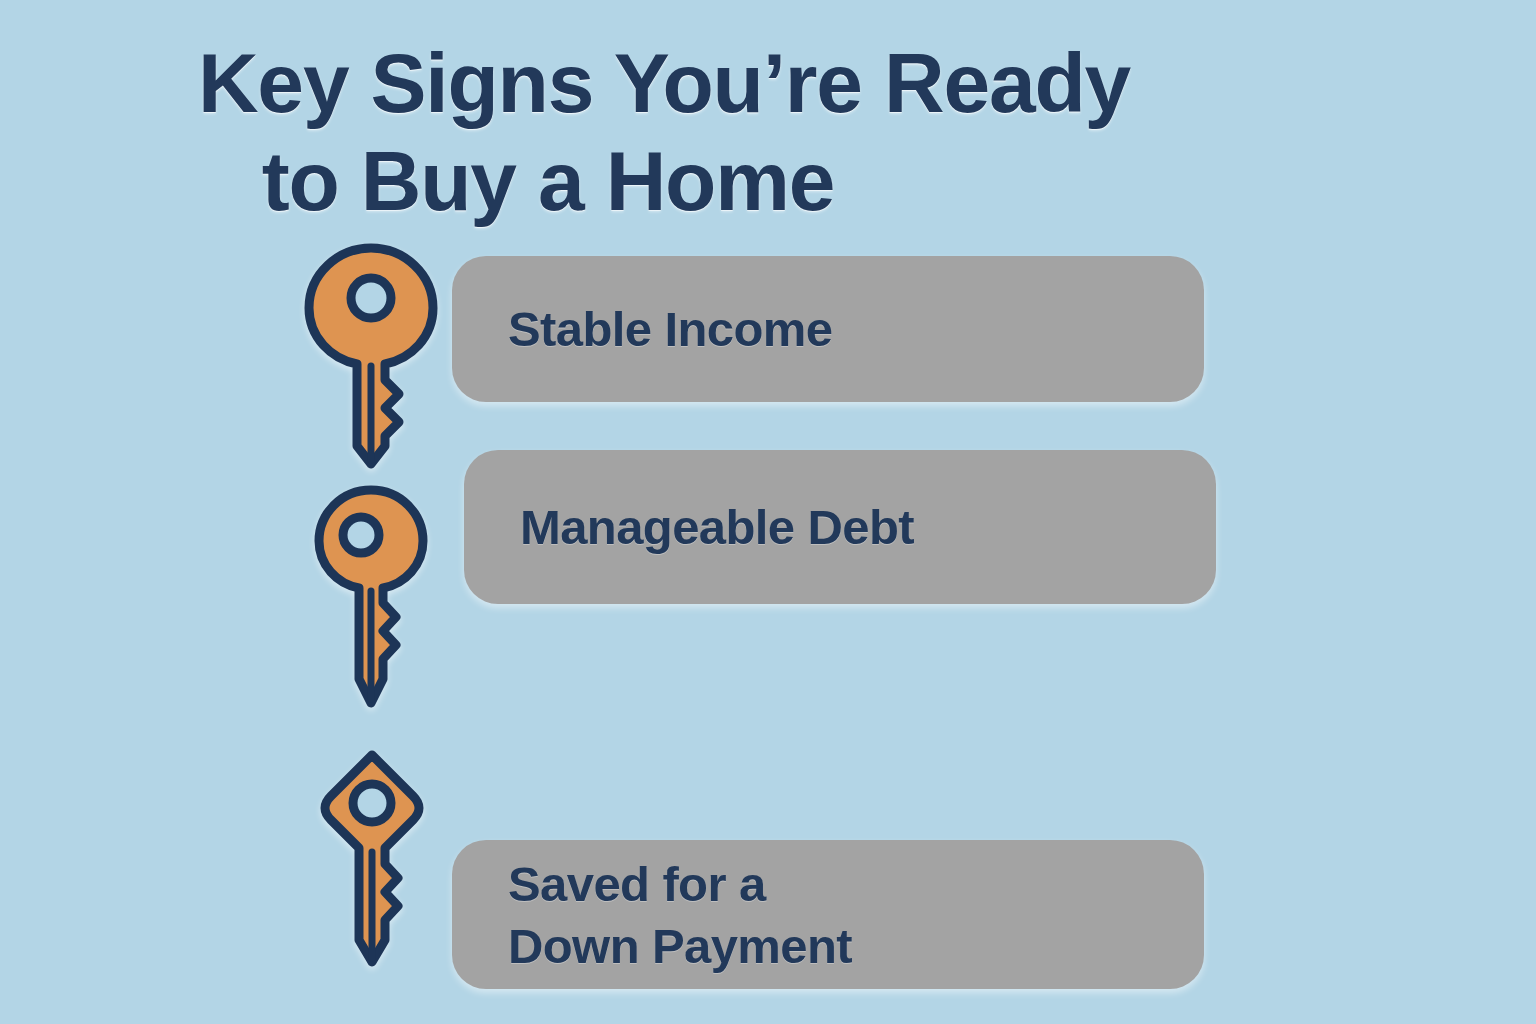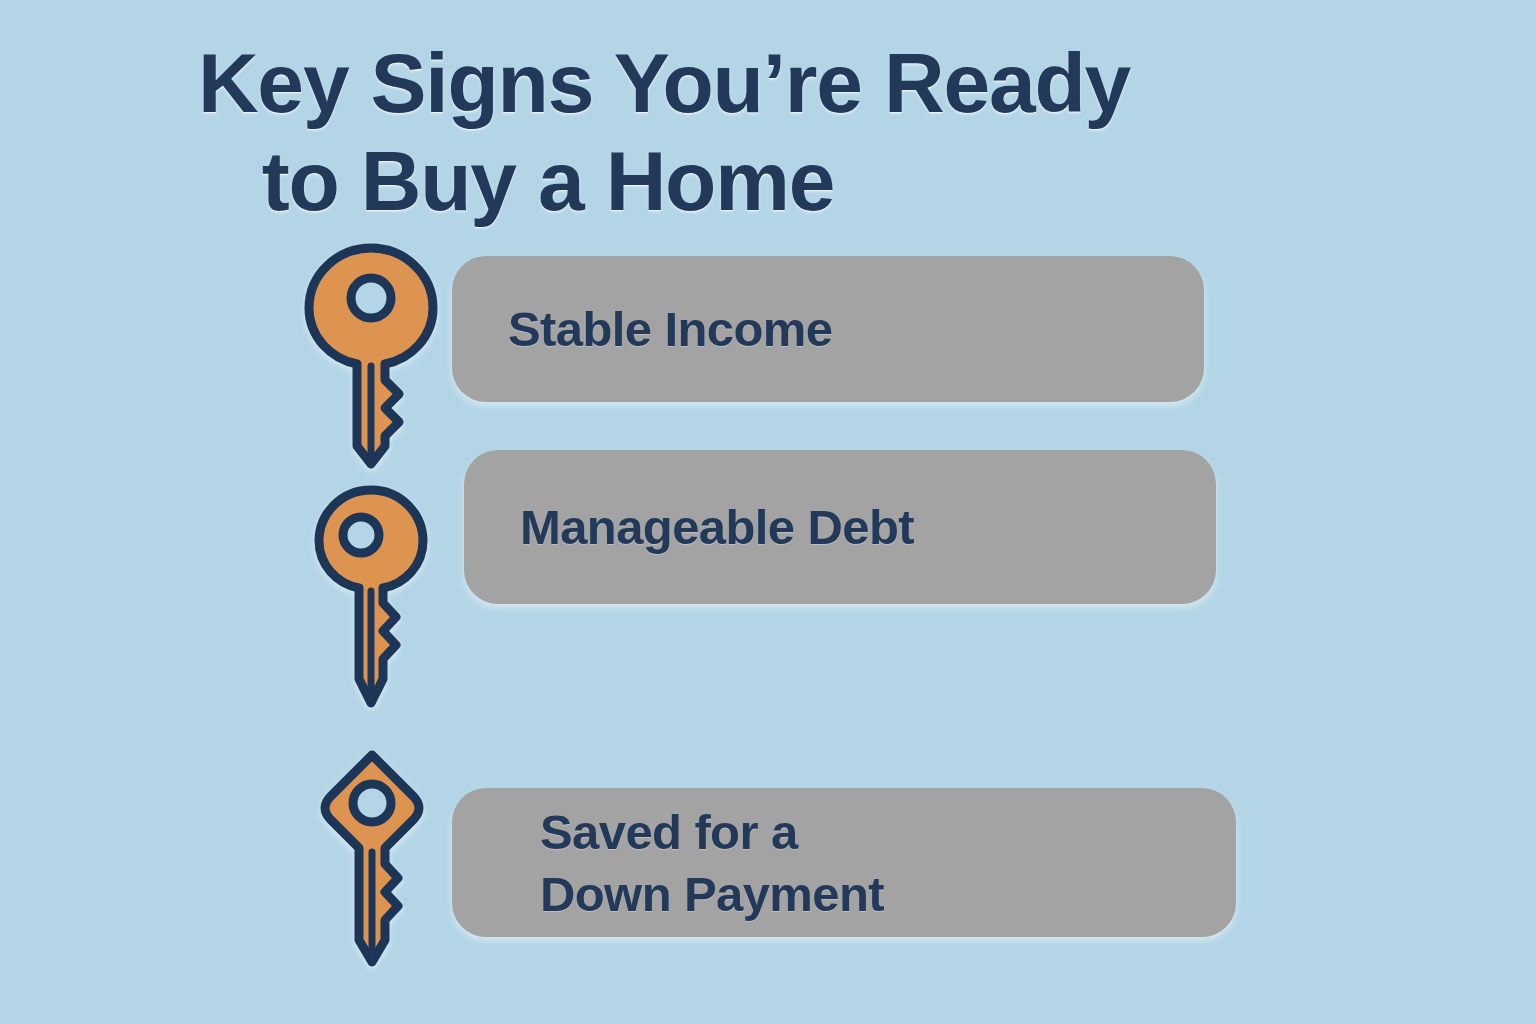--- a/index.html
+++ b/index.html
@@ -77,21 +77,21 @@
     color: #22395a;
     padding-left: 56px;
     text-shadow: 0 1px 0 rgba(255,255,255,0.3);
     white-space: pre-line;
   }
 
   
   #card-1 { left: 452px; top: 256px; width: 752px; height: 146px; }
   #card-2 { left: 464px; top: 434px; width: 752px; height: 154px; margin-top: 16px; }
   #card-3 { left: 452px; top: 621px; width: 752px; height: 152px; }
-  #card-4 { left: 452px; top: 788px; width: 752px; height: 149px; padding-left: 32px; }
+  #card-4 { left: 452px; top: 840px; width: 752px; height: 149px; }
 
   
   #key-1 { left: 303px; top: 240px; width: 136px; height: 232px; }
   #key-2 { left: 313px; top: 483px; width: 116px; height: 228px; }
   #key-3 { left: 313px; top: 748px; width: 118px; height: 222px; }
 </style>
 </head>
 <body>
 
 <div id="poster">

